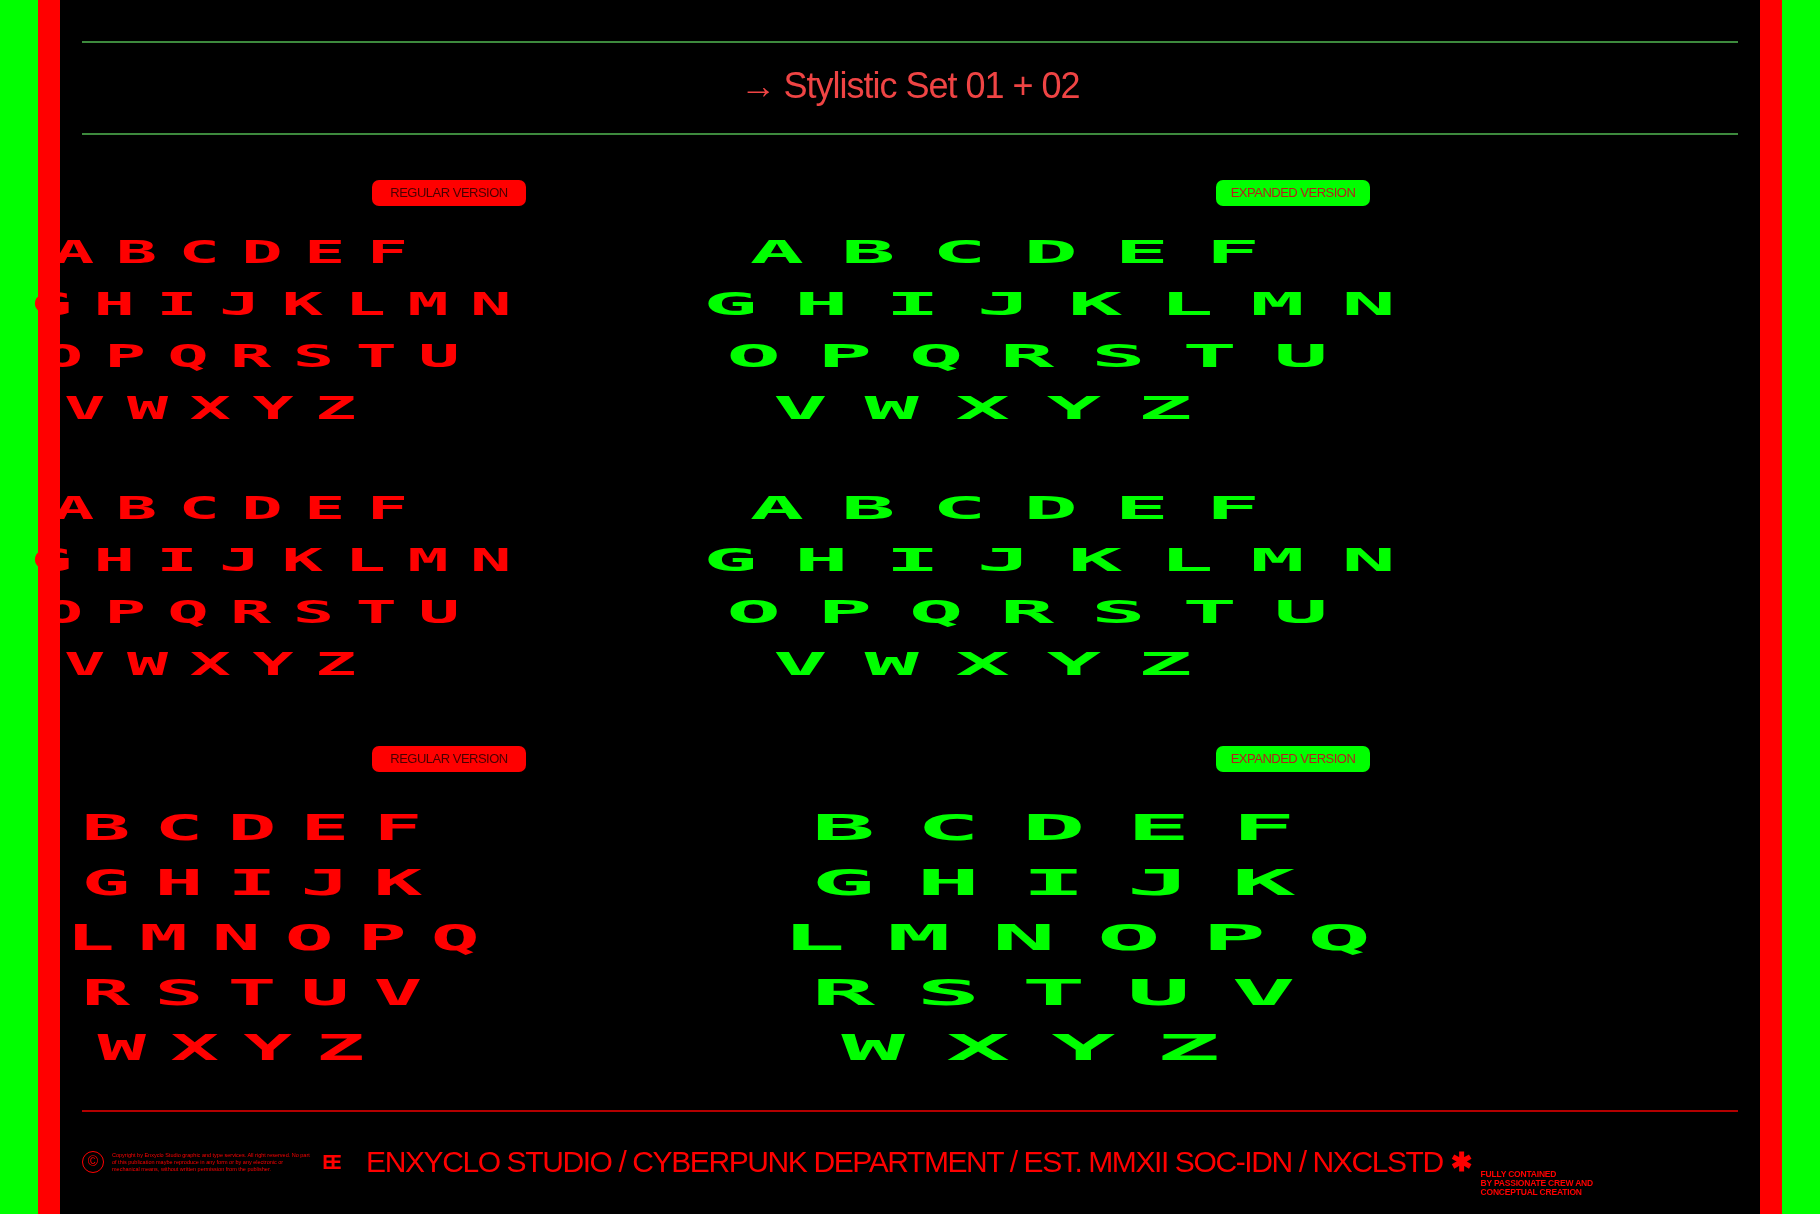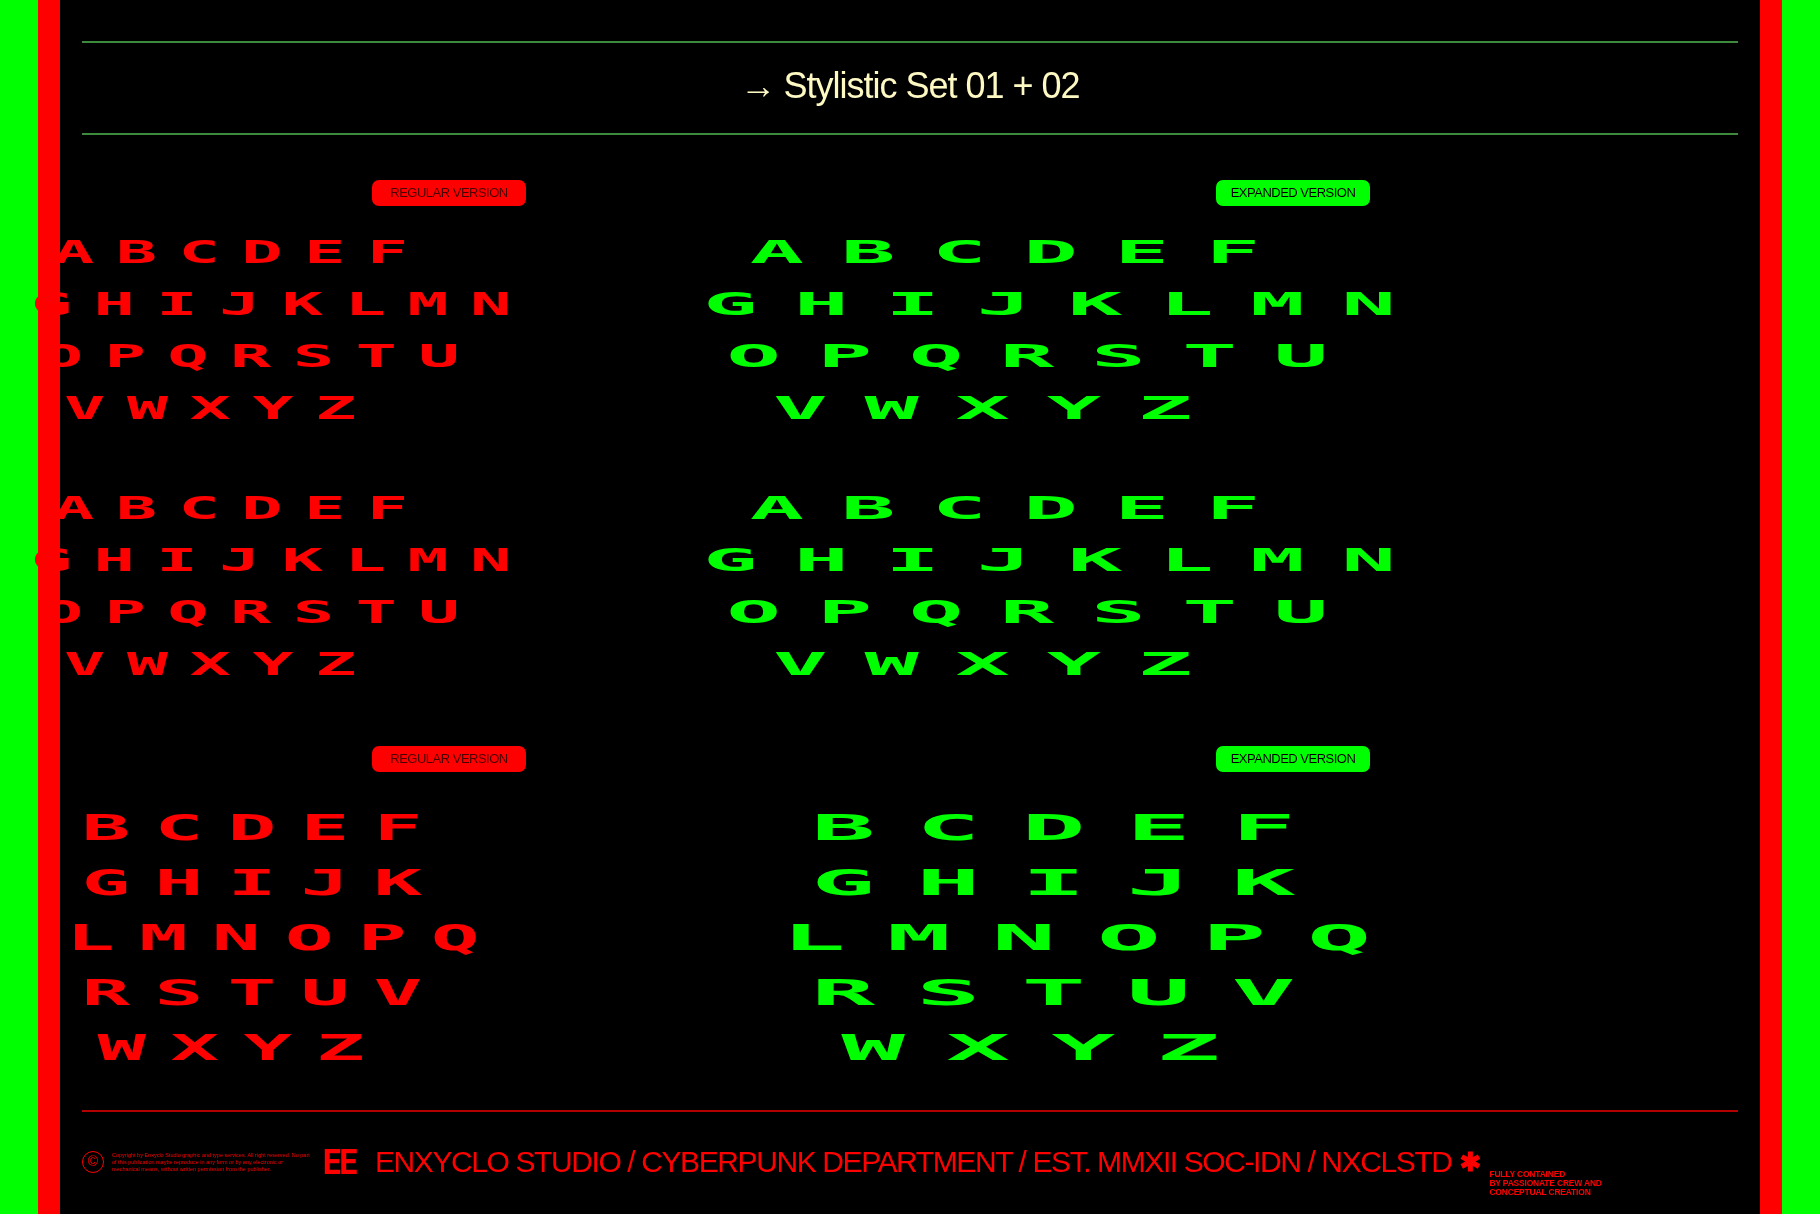--- a/index.html
+++ b/index.html
@@ -12,30 +12,30 @@
   .band-red-right { left: 1760px; width: 22px; background: #ff0000; }
   .band-green-right { left: 1782px; width: 38px; background: #00ff00; }
 
   .rule { position: absolute; left: 82px; width: 1656px; height: 2px; }
   .rule-top { top: 41px; background: #3d8a3d; }
   .rule-mid { top: 133px; background: #3d8a3d; }
   .rule-bottom { top: 1110px; background: #b30000; }
 
   .title {
     position: absolute; top: 62px; left: 0; width: 1820px; text-align: center;
-    color: #fef9c3; font-size: 36px; letter-spacing: -1px; line-height: 48px;
+    color: #ef4444; font-size: 36px; letter-spacing: -1px; line-height: 48px;
   }
   .title .arrow { display: inline-block; margin-right: 8px; }
 
   .badge {
     position: absolute; height: 26px; line-height: 26px; text-align: center;
     font-size: 13px; letter-spacing: -0.5px; color: #300; border-radius: 7px;
   }
   .badge.red { background: #ff0000; color: #4a0000; }
-  .badge.green { background: #00ff00; color: #000000; }
+  .badge.green { background: #00ff00; color: #b91c1c; }
 
   .glyph-block {
     position: absolute; display: flex; flex-direction: column; align-items: flex-start;
   }
   .glyph-row {
     display: flex; justify-content: center;
     font-family: "DejaVu Sans Mono", monospace; font-weight: bold;
     text-transform: uppercase; white-space: pre;
     transform-origin: center;
   }
@@ -45,21 +45,21 @@
   .exp .glyph-row { font-size: 44px; line-height: 52px; letter-spacing: 18px; transform: scaleX(2.05) scaleY(0.72); }
   .reg2 .glyph-row { font-size: 46px; line-height: 55px; letter-spacing: 14px; transform: scaleX(1.75) scaleY(0.78); }
   .exp2 .glyph-row { font-size: 46px; line-height: 55px; letter-spacing: 18px; transform: scaleX(2.3) scaleY(0.78); }
 
   .footer { position: absolute; top: 1140px; left: 82px; width: 1660px; height: 44px; display: flex; align-items: center; color: #ff0000; }
   .copyright-icon {
     width: 22px; height: 22px; border: 1.5px solid #ff0000; border-radius: 50%;
     font-size: 14px; line-height: 19px; text-align: center; margin-right: 8px; flex: none;
   }
   .copyright-text { font-size: 5.5px; line-height: 7px; width: 200px; flex: none; margin-right: 10px; }
-  .logo { font-size: 34px; font-weight: bold; letter-spacing: -4px; margin-right: 20px; flex: none; font-family: "DejaVu Sans Mono", monospace; text-align: right; }
+  .logo { font-size: 20px; font-weight: bold; letter-spacing: -4px; margin-right: 28px; flex: none; font-family: "DejaVu Sans Mono", monospace; text-align: right; }
   .footer-main { font-size: 30px; letter-spacing: -1.4px; white-space: nowrap; flex: none; }
   .asterisk { font-size: 26px; font-weight: bold; margin: 0 8px; flex: none; }
   .tagline { font-size: 8.5px; line-height: 9px; font-weight: bold; text-transform: uppercase; flex: none; letter-spacing: -0.2px; margin-top: 42px; }
 </style>
 </head>
 <body>
 
 <div class="band band-green-left"></div>
 <div class="band band-red-left"></div>
 <div class="band band-red-right"></div>

